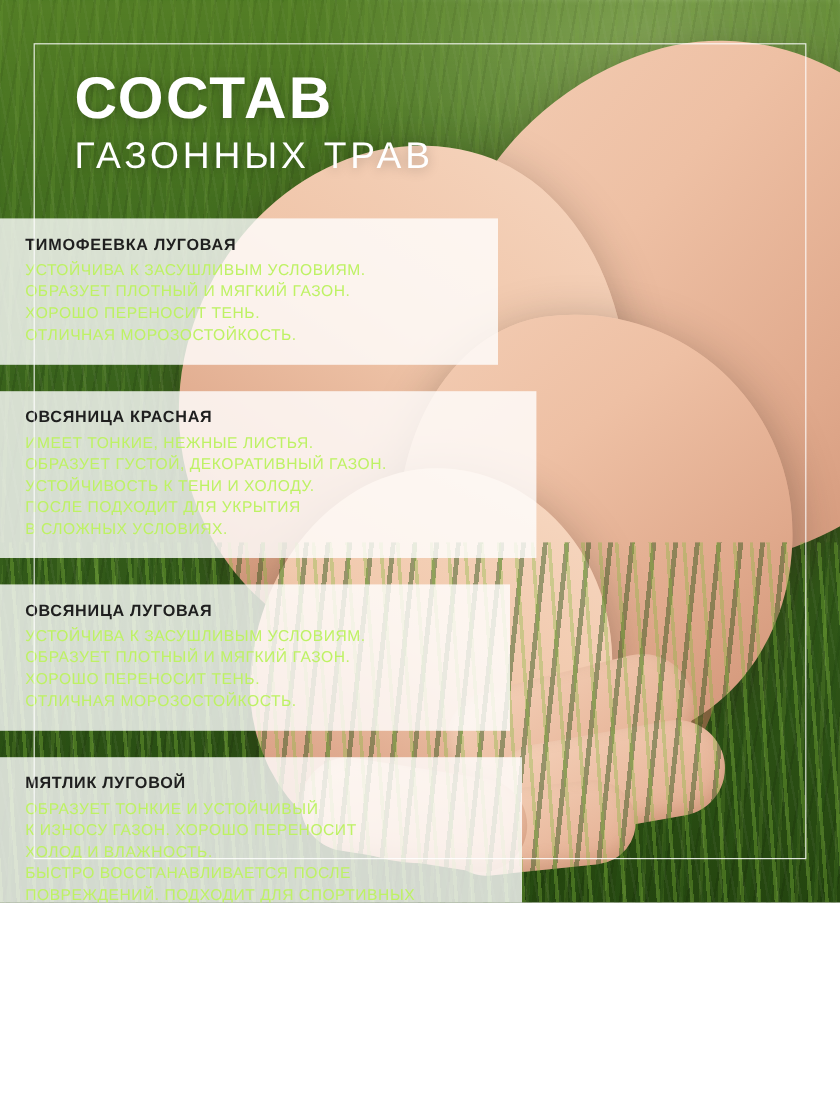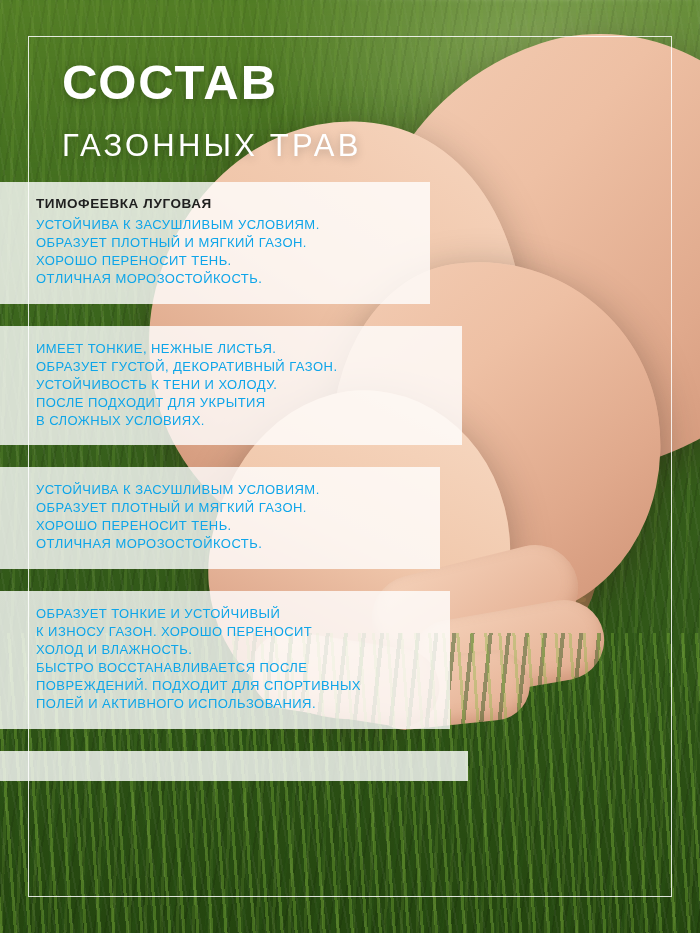--- a/index.html
+++ b/index.html
@@ -9,21 +9,21 @@
   body {
     width: 700px;
     height: 933px;
     font-family: "Liberation Sans", sans-serif;
     overflow: hidden;
   }
 
   .poster {
     position: relative;
     width: 700px;
-    height: 933px;
+    height: 752px;
     overflow: hidden;
     background: #2d4a1a;
   }
 
   
   .bg {
     position: absolute;
     inset: 0;
     background:
       
@@ -171,60 +171,60 @@
     color: #ffffff;
   }
   .title-main {
     font-size: 49px;
     font-weight: 700;
     letter-spacing: 2px;
     line-height: 1.0;
     text-shadow: 0 2px 10px rgba(0,0,0,0.25);
   }
   .title-sub {
-    margin-top: 23px;
+    margin-top: 7px;
     font-size: 31px;
     font-weight: 300;
     letter-spacing: 3.2px;
     line-height: 1.05;
     text-shadow: 0 2px 10px rgba(0,0,0,0.25);
   }
 
   .cards {
     position: absolute;
     left: 0;
     top: 182px;
     width: 700px;
   }
 
   .card {
     position: relative;
     background: rgba(255,255,255,0.80);
-    padding: 14px 22px 16px 36px;
+    padding: 14px 22px 16px 21px;
     margin-bottom: 22px;
     color: #2b2b2b;
   }
   .card-0 { width: 372px; }
   .card-1 { width: 404px; }
   .card-2 { width: 382px; }
   .card-3 { width: 392px; }
   .card-4 { width: 410px; }
 
   .card-title {
     font-size: 13.5px;
     font-weight: 700;
     letter-spacing: 0.6px;
     margin-bottom: 5px;
     color: #1f1f1f;
   }
   .card-body {
     font-size: 13px;
     letter-spacing: 0.45px;
     line-height: 1.38;
-    color: #0ea5e9;
+    color: #bef264;
     white-space: pre-line;
   }
 </style>
 </head>
 <body>
 
 <div class="poster">
 
   <div class="bg"></div>
   <div class="grass-blades"></div>
@@ -255,35 +255,38 @@
 
       <div class="card card-0">
         <div class="card-title">ТИМОФЕЕВКА ЛУГОВАЯ</div>
         <div class="card-body">УСТОЙЧИВА К ЗАСУШЛИВЫМ УСЛОВИЯМ.
 ОБРАЗУЕТ ПЛОТНЫЙ И МЯГКИЙ ГАЗОН.
 ХОРОШО ПЕРЕНОСИТ ТЕНЬ.
 ОТЛИЧНАЯ МОРОЗОСТОЙКОСТЬ.</div>
       </div>
 
       <div class="card card-1">
+        <div class="card-title">ОВСЯНИЦА КРАСНАЯ</div>
         <div class="card-body">ИМЕЕТ ТОНКИЕ, НЕЖНЫЕ ЛИСТЬЯ.
 ОБРАЗУЕТ ГУСТОЙ, ДЕКОРАТИВНЫЙ ГАЗОН.
 УСТОЙЧИВОСТЬ К ТЕНИ И ХОЛОДУ.
 ПОСЛЕ ПОДХОДИТ ДЛЯ УКРЫТИЯ
 В СЛОЖНЫХ УСЛОВИЯХ.</div>
       </div>
 
       <div class="card card-2">
+        <div class="card-title">ОВСЯНИЦА ЛУГОВАЯ</div>
         <div class="card-body">УСТОЙЧИВА К ЗАСУШЛИВЫМ УСЛОВИЯМ.
 ОБРАЗУЕТ ПЛОТНЫЙ И МЯГКИЙ ГАЗОН.
 ХОРОШО ПЕРЕНОСИТ ТЕНЬ.
 ОТЛИЧНАЯ МОРОЗОСТОЙКОСТЬ.</div>
       </div>
 
       <div class="card card-3">
+        <div class="card-title">МЯТЛИК ЛУГОВОЙ</div>
         <div class="card-body">ОБРАЗУЕТ ТОНКИЕ И УСТОЙЧИВЫЙ
 К ИЗНОСУ ГАЗОН. ХОРОШО ПЕРЕНОСИТ
 ХОЛОД И ВЛАЖНОСТЬ.
 БЫСТРО ВОССТАНАВЛИВАЕТСЯ ПОСЛЕ
 ПОВРЕЖДЕНИЙ. ПОДХОДИТ ДЛЯ СПОРТИВНЫХ
 ПОЛЕЙ И АКТИВНОГО ИСПОЛЬЗОВАНИЯ.</div>
       </div>
 
       <div class="card card-4">
       </div>

